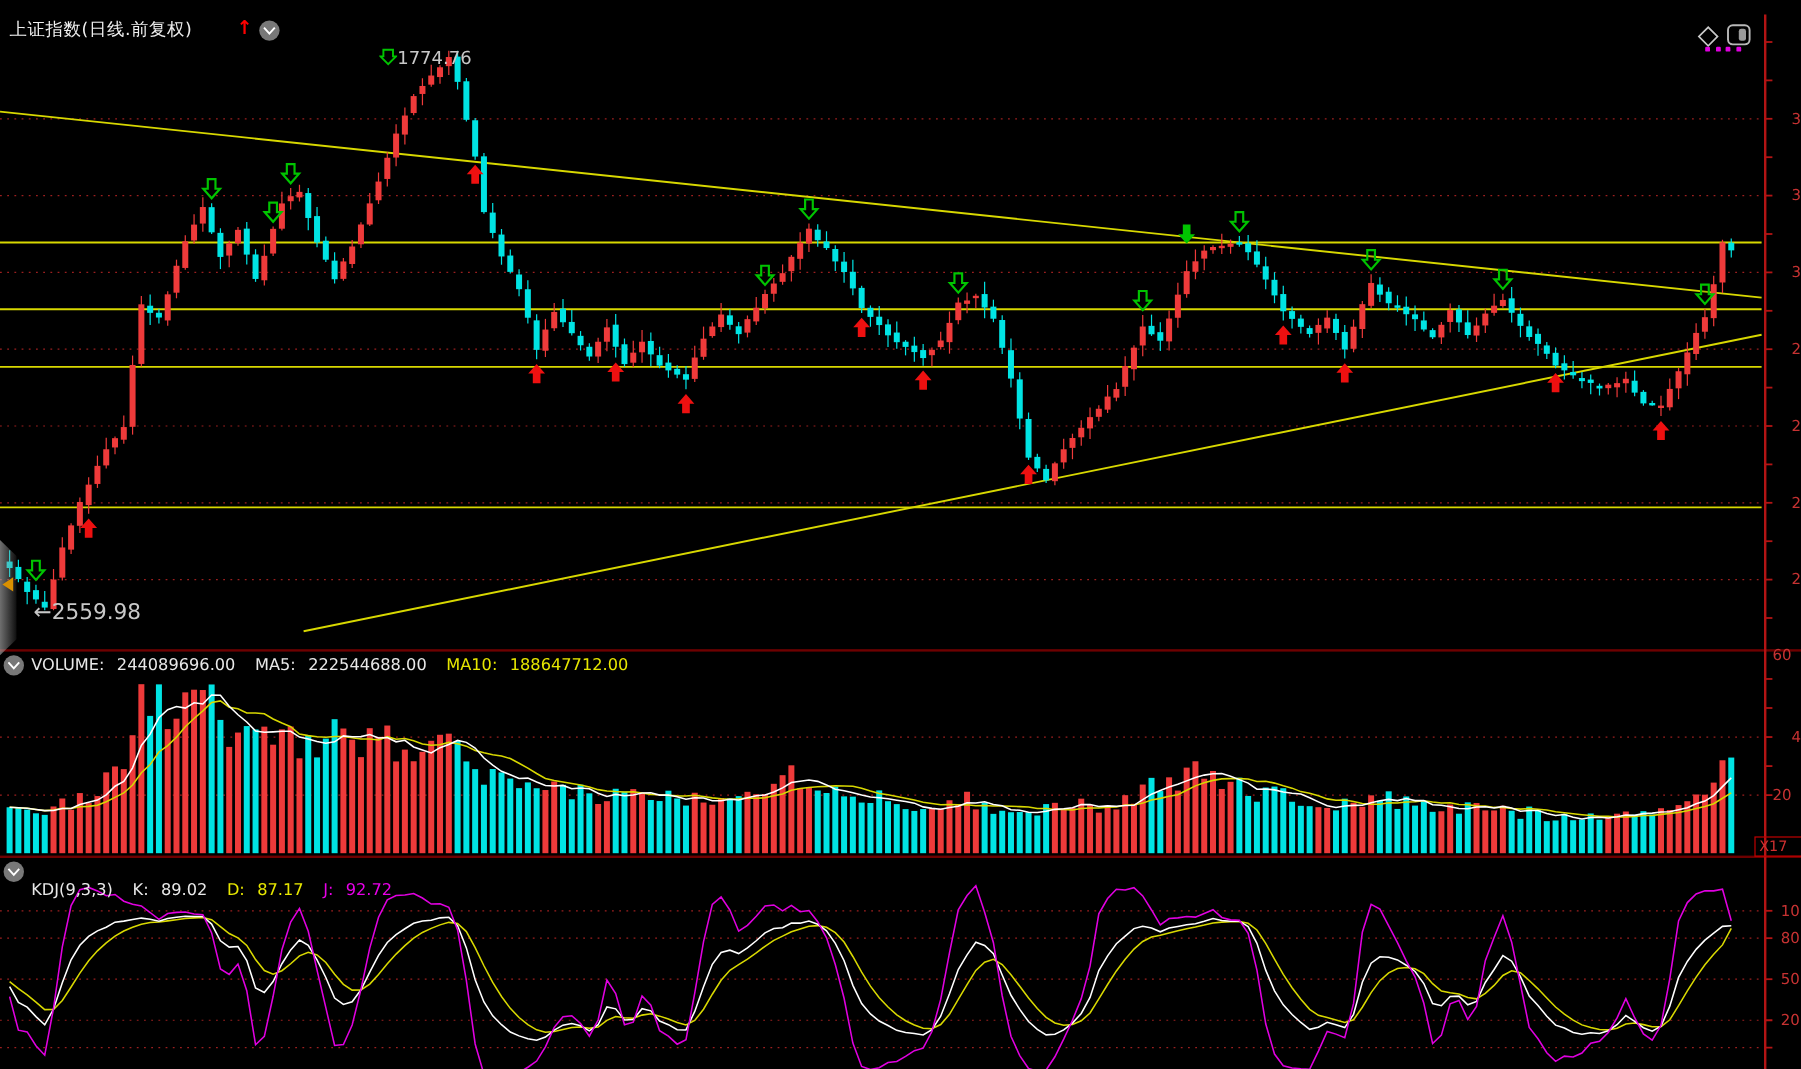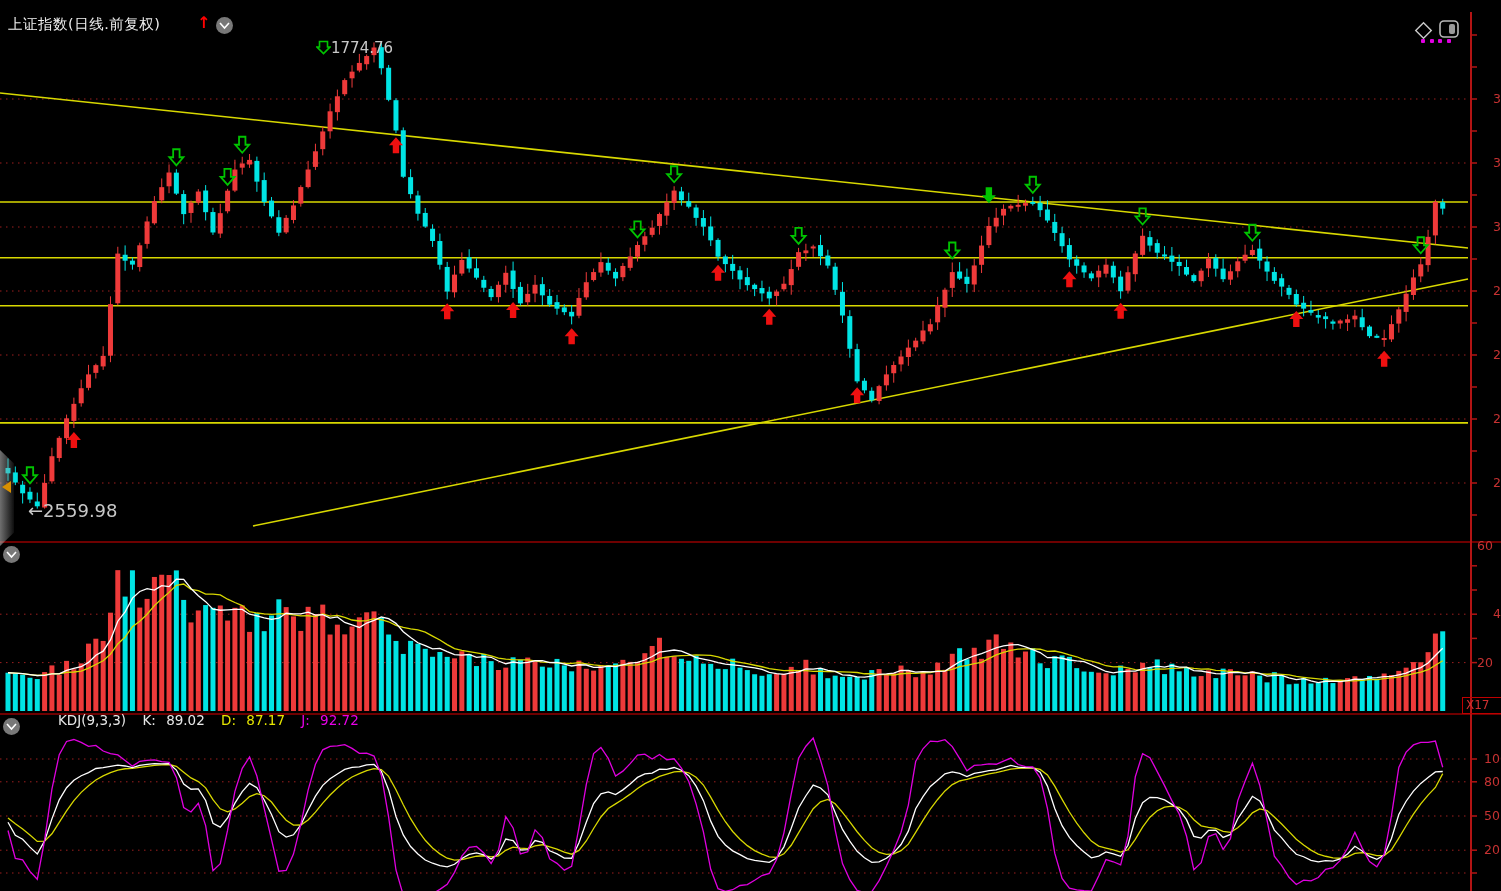--- a/index.html
+++ b/index.html
@@ -776,28 +776,33 @@
     </div>
 
   <div class="left-handle"></div>
   <div class="left-handle-arrow"></div>
 
   <div class="chev-circle" style="left:3px;top:546px;">
     <svg width="11" height="8">
         <path d="M1 1 L5.5 6 L10 1" stroke="#fff" stroke-width="1.6" fill="none"></path>
       </svg>
   </div>
+  <div class="ind-header" style="top:546px;">
+    <span class="w"><span>VOLUME:</span> <span>244089696.00</span></span>
+    <span class="w"><span>MA5:</span> <span>222544688.00</span></span>
+    <span class="y"><span>MA10:</span> <span>188647712.00</span></span>
+  </div>
   <div class="mult-box">X17</div>
 
   <div class="chev-circle" style="left:3px;top:718px;">
     <svg width="11" height="8">
         <path d="M1 1 L5.5 6 L10 1" stroke="#fff" stroke-width="1.6" fill="none"></path>
       </svg>
   </div>
-  <div class="ind-header" style="top:712px;margin-left:32px;">
+  <div class="ind-header" style="top:734px;">
     <span class="w"><span>KDJ(9,3,3)</span></span>
     <span class="w"><span>K:</span> <span>89.02</span></span>
     <span class="y"><span>D:</span> <span>87.17</span></span>
     <span class="m"><span>J:</span> <span>92.72</span></span>
   </div>
 
 <div class="axis-label" style="left: 1493px; top: 92px;">3200</div>
     <div class="axis-label" style="left: 1493px; top: 156px;">3100</div>
     <div class="axis-label" style="left: 1493px; top: 220px;">3000</div>
     <div class="axis-label" style="left: 1493px; top: 284px;">2900</div>

